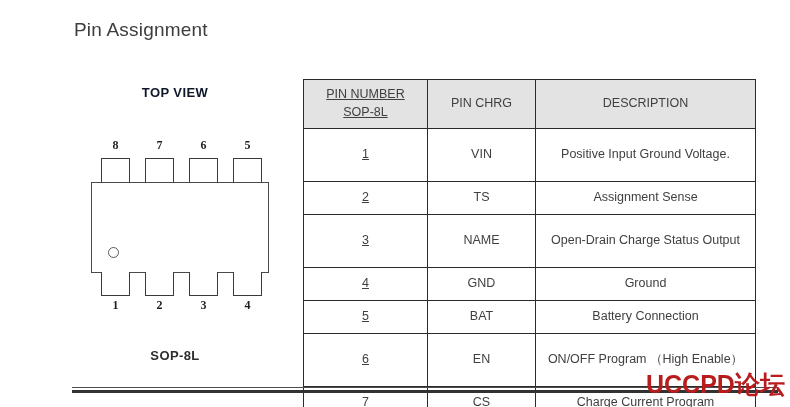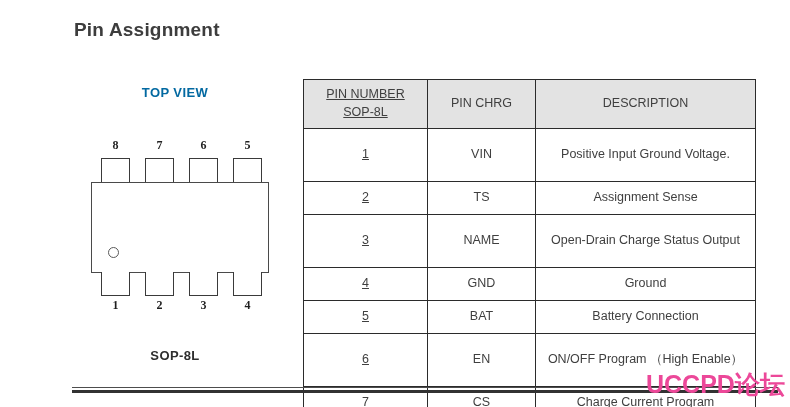--- a/index.html
+++ b/index.html
@@ -15,21 +15,21 @@
     color: #3b3b3b;
     overflow: hidden;
   }
 
   
   #page-title {
     position: absolute;
     left: 74px;
     top: 19px;
     font-size: 19px;
-    font-weight: 700;
+    font-weight: 400;
     color: #3d3d3d;
     letter-spacing: 0.2px;
     white-space: nowrap;
   }
 
   
   #package-figure {
     position: absolute;
     left: 60px;
     top: 80px;
@@ -37,21 +37,21 @@
     height: 290px;
   }
   #top-view-label {
     position: absolute;
     left: 0;
     top: 5px;
     width: 230px;
     text-align: center;
     font-size: 13px;
     font-weight: bold;
-    color: #0369a1;
+    color: #0f172a;
     letter-spacing: 0.4px;
   }
   #sop-label {
     position: absolute;
     left: 0;
     top: 268px;
     width: 230px;
     text-align: center;
     font-size: 13px;
     font-weight: bold;
@@ -149,21 +149,21 @@
     width: 100%; height: 3px; background: #323232;
   }
 
   
   #watermark {
     position: absolute;
     left: 646px;
     top: 372px;
     font-size: 25px;
     font-weight: bold;
-    color: #ec4899;
+    color: #b91c1c;
     letter-spacing: 0px;
     white-space: nowrap;
     line-height: 1;
   }
 </style>
 </head>
 <body>
 
 <div id="page-title">Pin Assignment</div>
 

